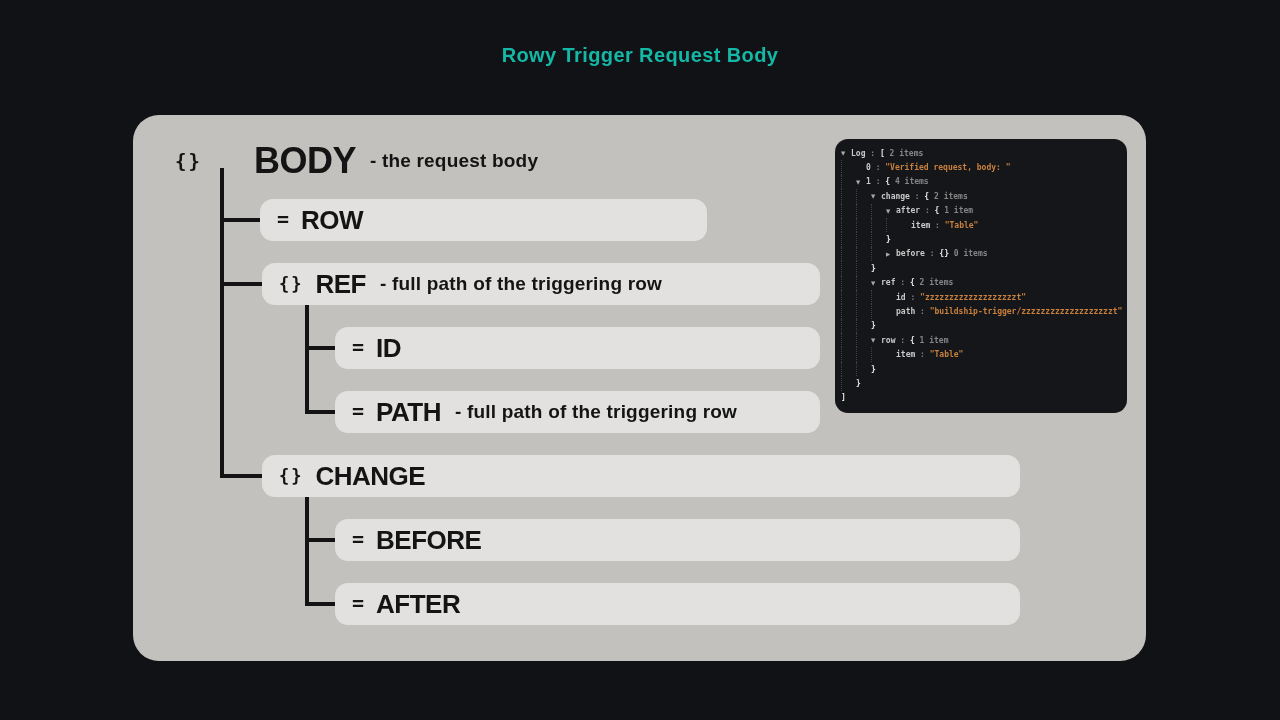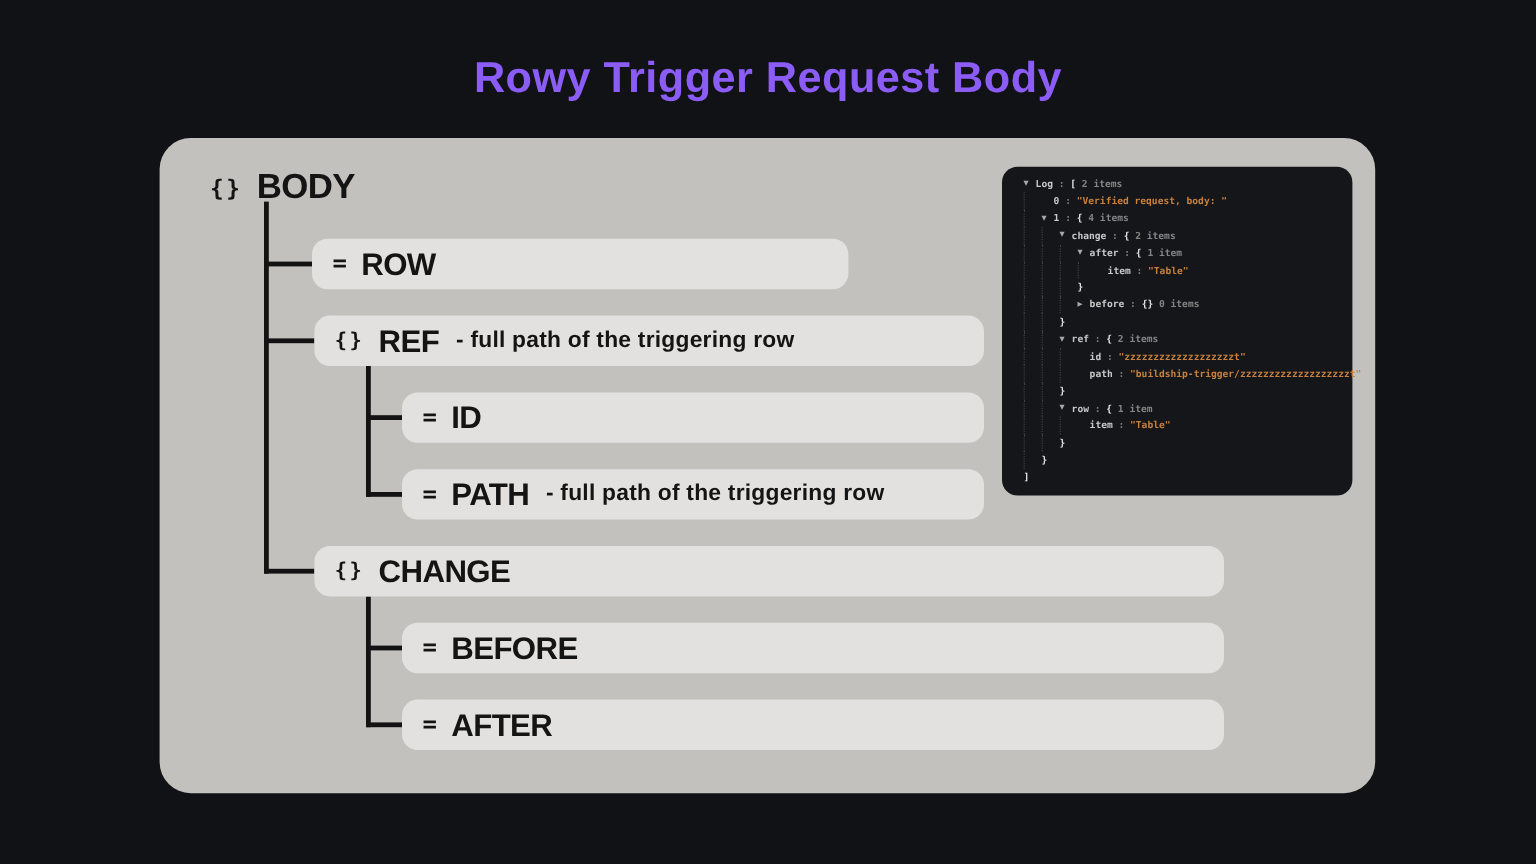--- a/index.html
+++ b/index.html
@@ -5,21 +5,21 @@
   :root{
     --page_bg:#111216; --board:#c2c1be; --pill:#e2e1df; --console_bg:#15161a;
     --string:#c8813c; --ink:#141414;
   }
   *{margin:0;padding:0;box-sizing:border-box;}
   html,body{width:1280px;height:720px;overflow:hidden;}
   body{background:var(--page_bg);font-family:"Liberation Sans",sans-serif;position:relative;}
 
   .page-title{
     position:absolute;top:44px;left:0;width:1280px;text-align:center;
-    color:#8b5cf6;font-size:36px;font-weight:bold;letter-spacing:.4px;
+    color:#14b8a6;font-size:20px;font-weight:bold;letter-spacing:.4px;
   }
 
   .board{
     position:absolute;left:133px;top:115px;width:1013px;height:546px;
     background:var(--board);border-radius:26px;
   }
 
   
   .node{display:flex;align-items:center;color:var(--ink);}
   .root-node{position:absolute;left:42px;top:25px;gap:12px;}
@@ -30,21 +30,21 @@
   .ic-obj{
     font-family:"DejaVu Sans Mono",monospace;font-weight:bold;font-size:17px;
     letter-spacing:2px;flex:none;
   }
   .root-node .ic-obj{font-size:19px;}
   .ic-val{
     font-family:"DejaVu Sans Mono",monospace;font-weight:bold;font-size:20px;
     flex:none;margin-top:-2px;
   }
   .nname{font-size:26px;font-weight:bold;letter-spacing:-.5px;white-space:nowrap;}
-  .root-node .nname{font-size:29px;}
+  .root-node .nname{font-size:36px;margin-left:40px;}
   .ndesc{font-size:19px;font-weight:bold;letter-spacing:.2px;white-space:nowrap;margin-left:2px;}
 
   .n-row   {left:127px;top:84px; width:447px;}
   .n-ref   {left:129px;top:148px;width:558px;}
   .n-id    {left:202px;top:212px;width:485px;}
   .n-path  {left:202px;top:276px;width:485px;}
   .n-change{left:129px;top:340px;width:758px;}
   .n-before{left:202px;top:404px;width:685px;}
   .n-after {left:202px;top:468px;width:685px;}
 
@@ -58,21 +58,21 @@
   .h-id    {left:172px;top:231px;width:30px;height:3.5px;}
   .h-path  {left:172px;top:295px;width:30px;height:3.5px;}
   .v3{left:172px;top:382px;width:3.5px;height:109px;}
   .h-before{left:172px;top:423px;width:30px;height:3.5px;}
   .h-after {left:172px;top:487px;width:30px;height:3.5px;}
 
   
   .console{
     position:absolute;left:702px;top:24px;width:292px;height:274px;
     background:var(--console_bg);border-radius:13px;
-    padding:7px 3px 0 18px;
+    padding:7px 3px 0 6px;
     font-family:"DejaVu Sans Mono",monospace;font-size:8px;font-weight:bold;
   }
   .cline{display:flex;align-items:center;height:14.4px;white-space:pre;}
   .guide{width:15px;height:14.4px;border-left:1px dotted #3e4046;flex:none;}
   .marker{
     width:10px;flex:none;font-size:5.5px;color:#a8a8a8;
     font-family:"DejaVu Sans",sans-serif;line-height:14.4px;
   }
   .mblank{width:10px;flex:none;}
   .tk-key{color:#c9c9c9;}
@@ -95,20 +95,21 @@
   <div class="tline v2"></div>
   <div class="tline h-id"></div>
   <div class="tline h-path"></div>
   <div class="tline v3"></div>
   <div class="tline h-before"></div>
   <div class="tline h-after"></div>
 
   <div class="node root-node">
     <span class="ic-obj">{}</span>
     <span class="nname">BODY</span>
+    <span class="ndesc">- the request body</span>
   </div>
 
   <div class="node pill n-row">
     <span class="ic-val">=</span>
     <span class="nname">ROW</span>
   </div>
 
   <div class="node pill n-ref">
     <span class="ic-obj">{}</span>
     <span class="nname">REF</span>

